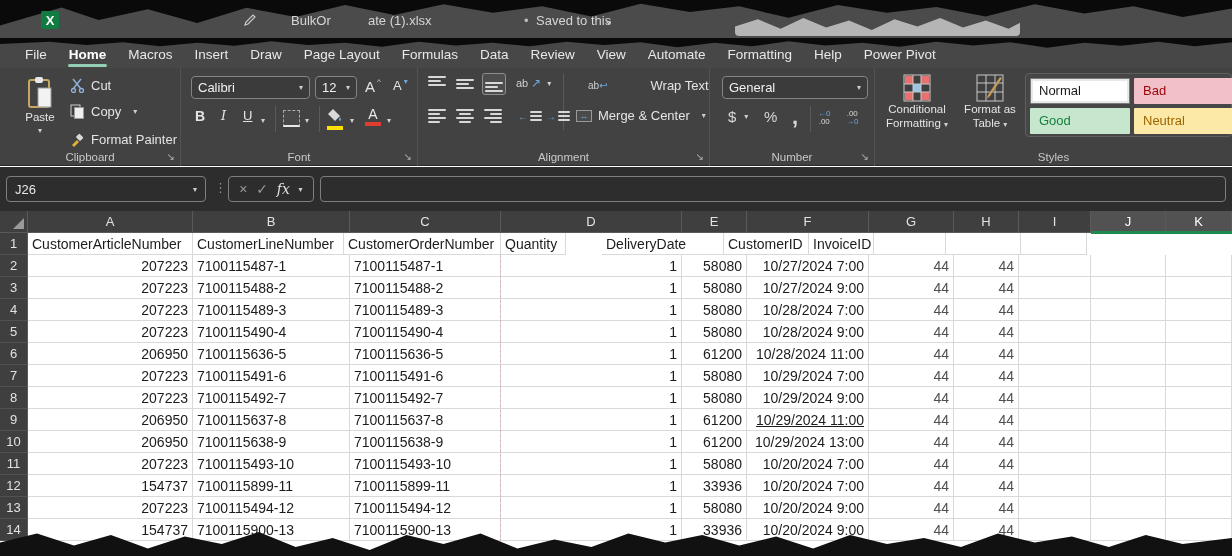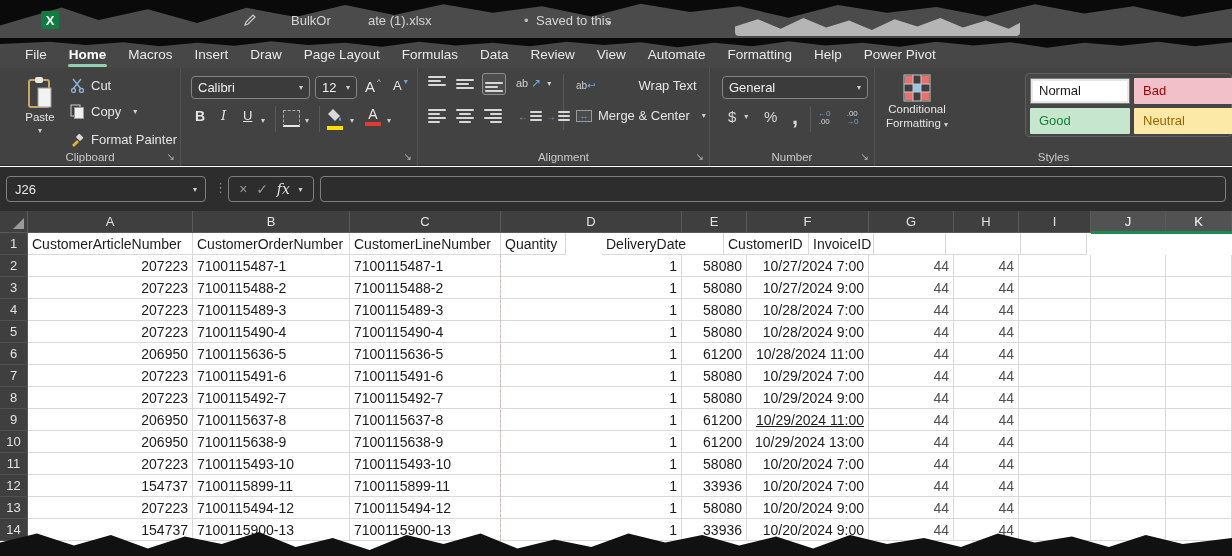--- a/index.html
+++ b/index.html
@@ -195,20 +195,21 @@
           <path d="M13 8 q2 3 0 4 q-2 -1 0 -4" fill="#6fa8dc"></path>
         </svg>
       <div style="width:16px;height:4px;background:#FFE000;margin-top:0;"></div>
     </div>
     <span class="chev" style="position:absolute;left:169px;top:48px;">▾</span>
     <div style="position:absolute;left:184px;top:38px;width:16px;text-align:center;color:#e8e8e8;font-size:14px;">
       <span>A</span>
       <div style="width:16px;height:4px;background:#E03C32;"></div>
     </div>
     <span class="chev" style="position:absolute;left:206px;top:48px;">▾</span>
+    <div class="grp-label">Font</div>
     <div class="launcher">↘</div>
   </div>
 
   <div class="grp" style="left:418px;width:292px;">
     <div class="rbtn" style="left:10px;top:8px;">
         <span class="lines-icon a-top">
           <i style="width:100%"></i>
           <i style="width:70%"></i>
           <i style="width:100%"></i>
         </span>
@@ -226,21 +227,21 @@
           <i style="width:70%"></i>
           <i style="width:100%"></i>
         </span>
       </div>
     <div class="rbtn" style="left:98px;top:8px;font-size:11px;color:#cfcfcf;">
       <span>ab</span>
         <span class="blue" style="font-size:12px;margin-left:-3px;">↗</span>
         <span class="chev">▾</span>
     </div>
     <div class="vsep" style="left:145px;top:6px;height:56px;"></div>
-    <div class="rbtn" style="left:158px;top:10px;gap:43px;">
+    <div class="rbtn" style="left:170px;top:10px;gap:43px;">
       <span style="font-size:10px;color:#cfcfcf;">ab<span class="blue">↩</span></span>
       <span>Wrap Text</span>
     </div>
     <div class="rbtn" style="left:10px;top:40px;">
         <span class="lines-icon">
           <i style="width:100%"></i>
           <i style="width:65%"></i>
           <i style="width:100%"></i>
           <i style="width:65%"></i>
         </span>
@@ -318,20 +319,29 @@
         <rect x="1" y="1" width="26" height="26" fill="#3f3f3f" stroke="#c8c8c8"></rect>
         <rect x="2" y="2" width="8" height="8" fill="#E8716F"></rect>
           <rect x="18" y="2" width="8" height="8" fill="#E8716F"></rect>
         <rect x="10" y="10" width="8" height="8" fill="#9DC3E6"></rect>
         <rect x="2" y="18" width="8" height="8" fill="#E8716F"></rect>
           <rect x="18" y="18" width="8" height="8" fill="#E8716F"></rect>
         <path d="M1 10 H27 M1 18 H27 M10 1 V27 M18 1 V27" stroke="#c8c8c8" stroke-width="1"></path>
       </svg>
       <span>Conditional</span>
       <span><span>Formatting</span> <span class="chev">▾</span></span>
+    </div>
+    <div class="stack-btn" style="left:82px;top:6px;width:66px;">
+      <svg width="28" height="28" viewBox="0 0 28 28">
+        <rect x="1" y="1" width="26" height="26" fill="#3f3f3f" stroke="#c8c8c8"></rect>
+        <path d="M1 9 H27 M1 18 H27 M10 1 V27 M19 1 V27" stroke="#c8c8c8" stroke-width="1"></path>
+        <path d="M26 4 L14 22 L11 25 L12 21 L24 3 Z" fill="#C9A664" stroke="#8a6d3b" stroke-width="0.5"></path>
+      </svg>
+      <span>Format as</span>
+      <span><span>Table</span> <span class="chev">▾</span></span>
     </div>
     <div id="styles-panel" style="left:150px;top:5px;width:207px;height:64px;">
         <div class="chip selected" style="left: 4px; top: 4px; background: rgb(255, 255, 255); color: rgb(26, 26, 26);">Normal</div>
         <div class="chip" style="left: 108px; top: 4px; background: rgb(242, 192, 201); color: rgb(156, 0, 6);">Bad</div>
         <div class="chip" style="left: 4px; top: 34px; background: rgb(198, 231, 206); color: #15803d;">Good</div>
         <div class="chip" style="left: 108px; top: 34px; background: rgb(252, 233, 168); color: rgb(156, 101, 0);">Neutral</div>
       </div>
     <div class="grp-label">Styles</div>
   </div>
 </div>
@@ -366,22 +376,22 @@
       <div class="hcell" style="flex: 0 0 122px;">F</div>
       <div class="hcell" style="flex: 0 0 85px;">G</div>
       <div class="hcell" style="flex: 0 0 65px;">H</div>
       <div class="hcell" style="flex: 0 0 72px;">I</div>
       <div class="hcell selcol" style="flex: 0 0 75px;">J</div>
       <div class="hcell selcol" style="flex: 0 0 66px;">K</div>
     </div>
     <div class="grow">
       <div class="gut" style="flex: 0 0 28px;">1</div>
       <div class="cell" style="flex: 0 0 165px;">CustomerArticleNumber</div>
+      <div class="cell" style="flex: 0 0 151px;">CustomerLineNumber</div>
       <div class="cell" style="flex: 0 0 157px;">CustomerOrderNumber</div>
-      <div class="cell" style="flex: 0 0 151px;">CustomerLineNumber</div>
       <div class="cell" style="flex: 0 0 65px;">Quantity</div>
       <div class="cell" style="flex: 0 0 122px; margin-left: 36px;">DeliveryDate</div>
       <div class="cell" style="flex: 0 0 85px;">CustomerID</div>
       <div class="cell" style="flex: 0 0 65px;">InvoiceID</div>
       <div class="cell" style="flex: 0 0 72px;"></div>
       <div class="cell" style="flex: 0 0 75px;"></div>
       <div class="cell" style="flex: 0 0 66px;"></div>
     </div>
     <div class="grow">
       <div class="gut" style="flex: 0 0 28px;">2</div>

